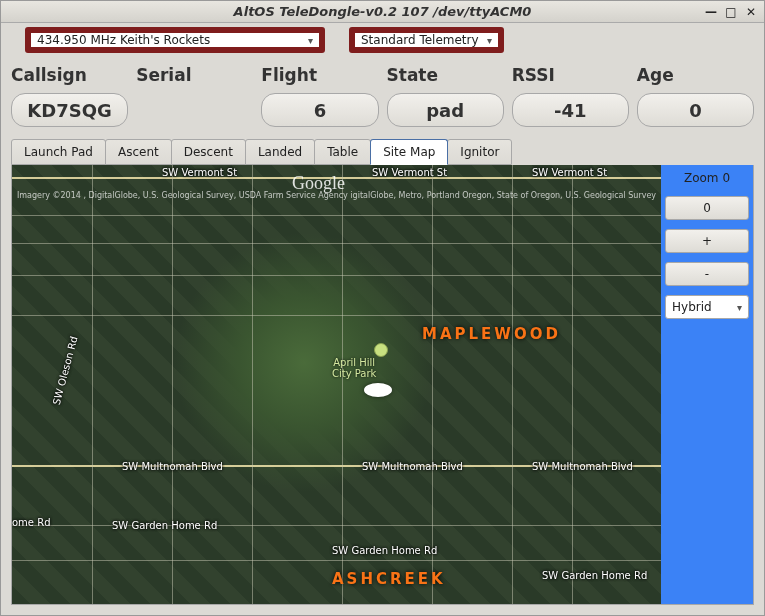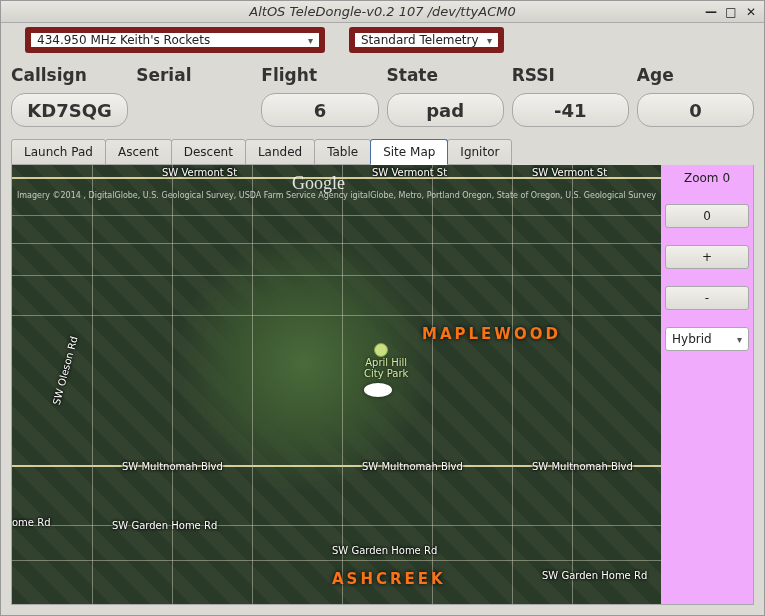--- a/index.html
+++ b/index.html
@@ -22,21 +22,21 @@
       background: linear-gradient(to bottom, #e8e6e0, #d4d2cc);
       display: flex;
       align-items: center;
       position: relative;
       border-bottom: 1px solid #aaa;
     }
     .titlebar-title {
       flex: 1;
       text-align: center;
       font-style: italic;
-      font-weight: normal;
+      font-weight: bold;
       font-size: 13px;
       color: #333;
     }
     .titlebar-icons {
       position: absolute;
       right: 4px;
       display: flex;
       gap: 2px;
     }
     .titlebar-icon {
@@ -229,22 +229,22 @@
       height: 14px;
       background: #c8e080;
       border-radius: 50%;
       border: 1px solid #8aa050;
     }
     .side-panel {
       width: 92px;
       padding: 4px;
       display: flex;
       flex-direction: column;
-      gap: 17px;
-      background: #f0abfc;
+      gap: 9px;
+      background: #3b82f6;
     }
     .zoom-label {
       text-align: center;
       font-size: 12px;
       padding: 2px 0;
     }
     .side-btn {
       background: linear-gradient(to bottom, #f2f0ec, #dedcd6);
       border: 1px solid #a8a8a8;
       border-radius: 3px;
@@ -347,21 +347,21 @@
         <div class="road-v" style="left:560px"></div>
       </div>
       <div class="map-logo">Google</div>
       <div class="map-attrib">Imagery ©2014 , DigitalGlobe, U.S. Geological Survey, USDA Farm Service Agency igitalGlobe, Metro, Portland Oregon, State of Oregon, U.S. Geological Survey</div>
       <div class="map-label" style="top:2px; left:150px">SW Vermont St</div>
       <div class="map-label" style="top:2px; left:360px">SW Vermont St</div>
       <div class="map-label" style="top:2px; left:520px">SW Vermont St</div>
       <div class="map-label" style="top:200px; left:18px; transform:rotate(-75deg)">SW Oleson Rd</div>
       <div class="map-neighborhood" style="top:160px; left:410px">MAPLEWOOD</div>
       <div class="park-icon" style="top:178px; left:362px"></div>
-      <div class="map-park" style="top:192px; left:352px; white-space:pre-line">April Hill
+      <div class="map-park" style="top:192px; left:320px; white-space:pre-line">April Hill
 City Park</div>
       <div class="marker" style="top:218px; left:352px"></div>
       <div class="map-label" style="top:296px; left:110px">SW Multnomah Blvd</div>
       <div class="map-label" style="top:296px; left:350px">SW Multnomah Blvd</div>
       <div class="map-label" style="top:296px; left:520px">SW Multnomah Blvd</div>
       <div class="map-label" style="top:352px; left:0px">ome Rd</div>
       <div class="map-label" style="top:355px; left:100px">SW Garden Home Rd</div>
       <div class="map-label" style="top:380px; left:320px">SW Garden Home Rd</div>
       <div class="map-label" style="top:405px; left:530px">SW Garden Home Rd</div>
       <div class="map-neighborhood" style="top:405px; left:320px">ASHCREEK</div>

